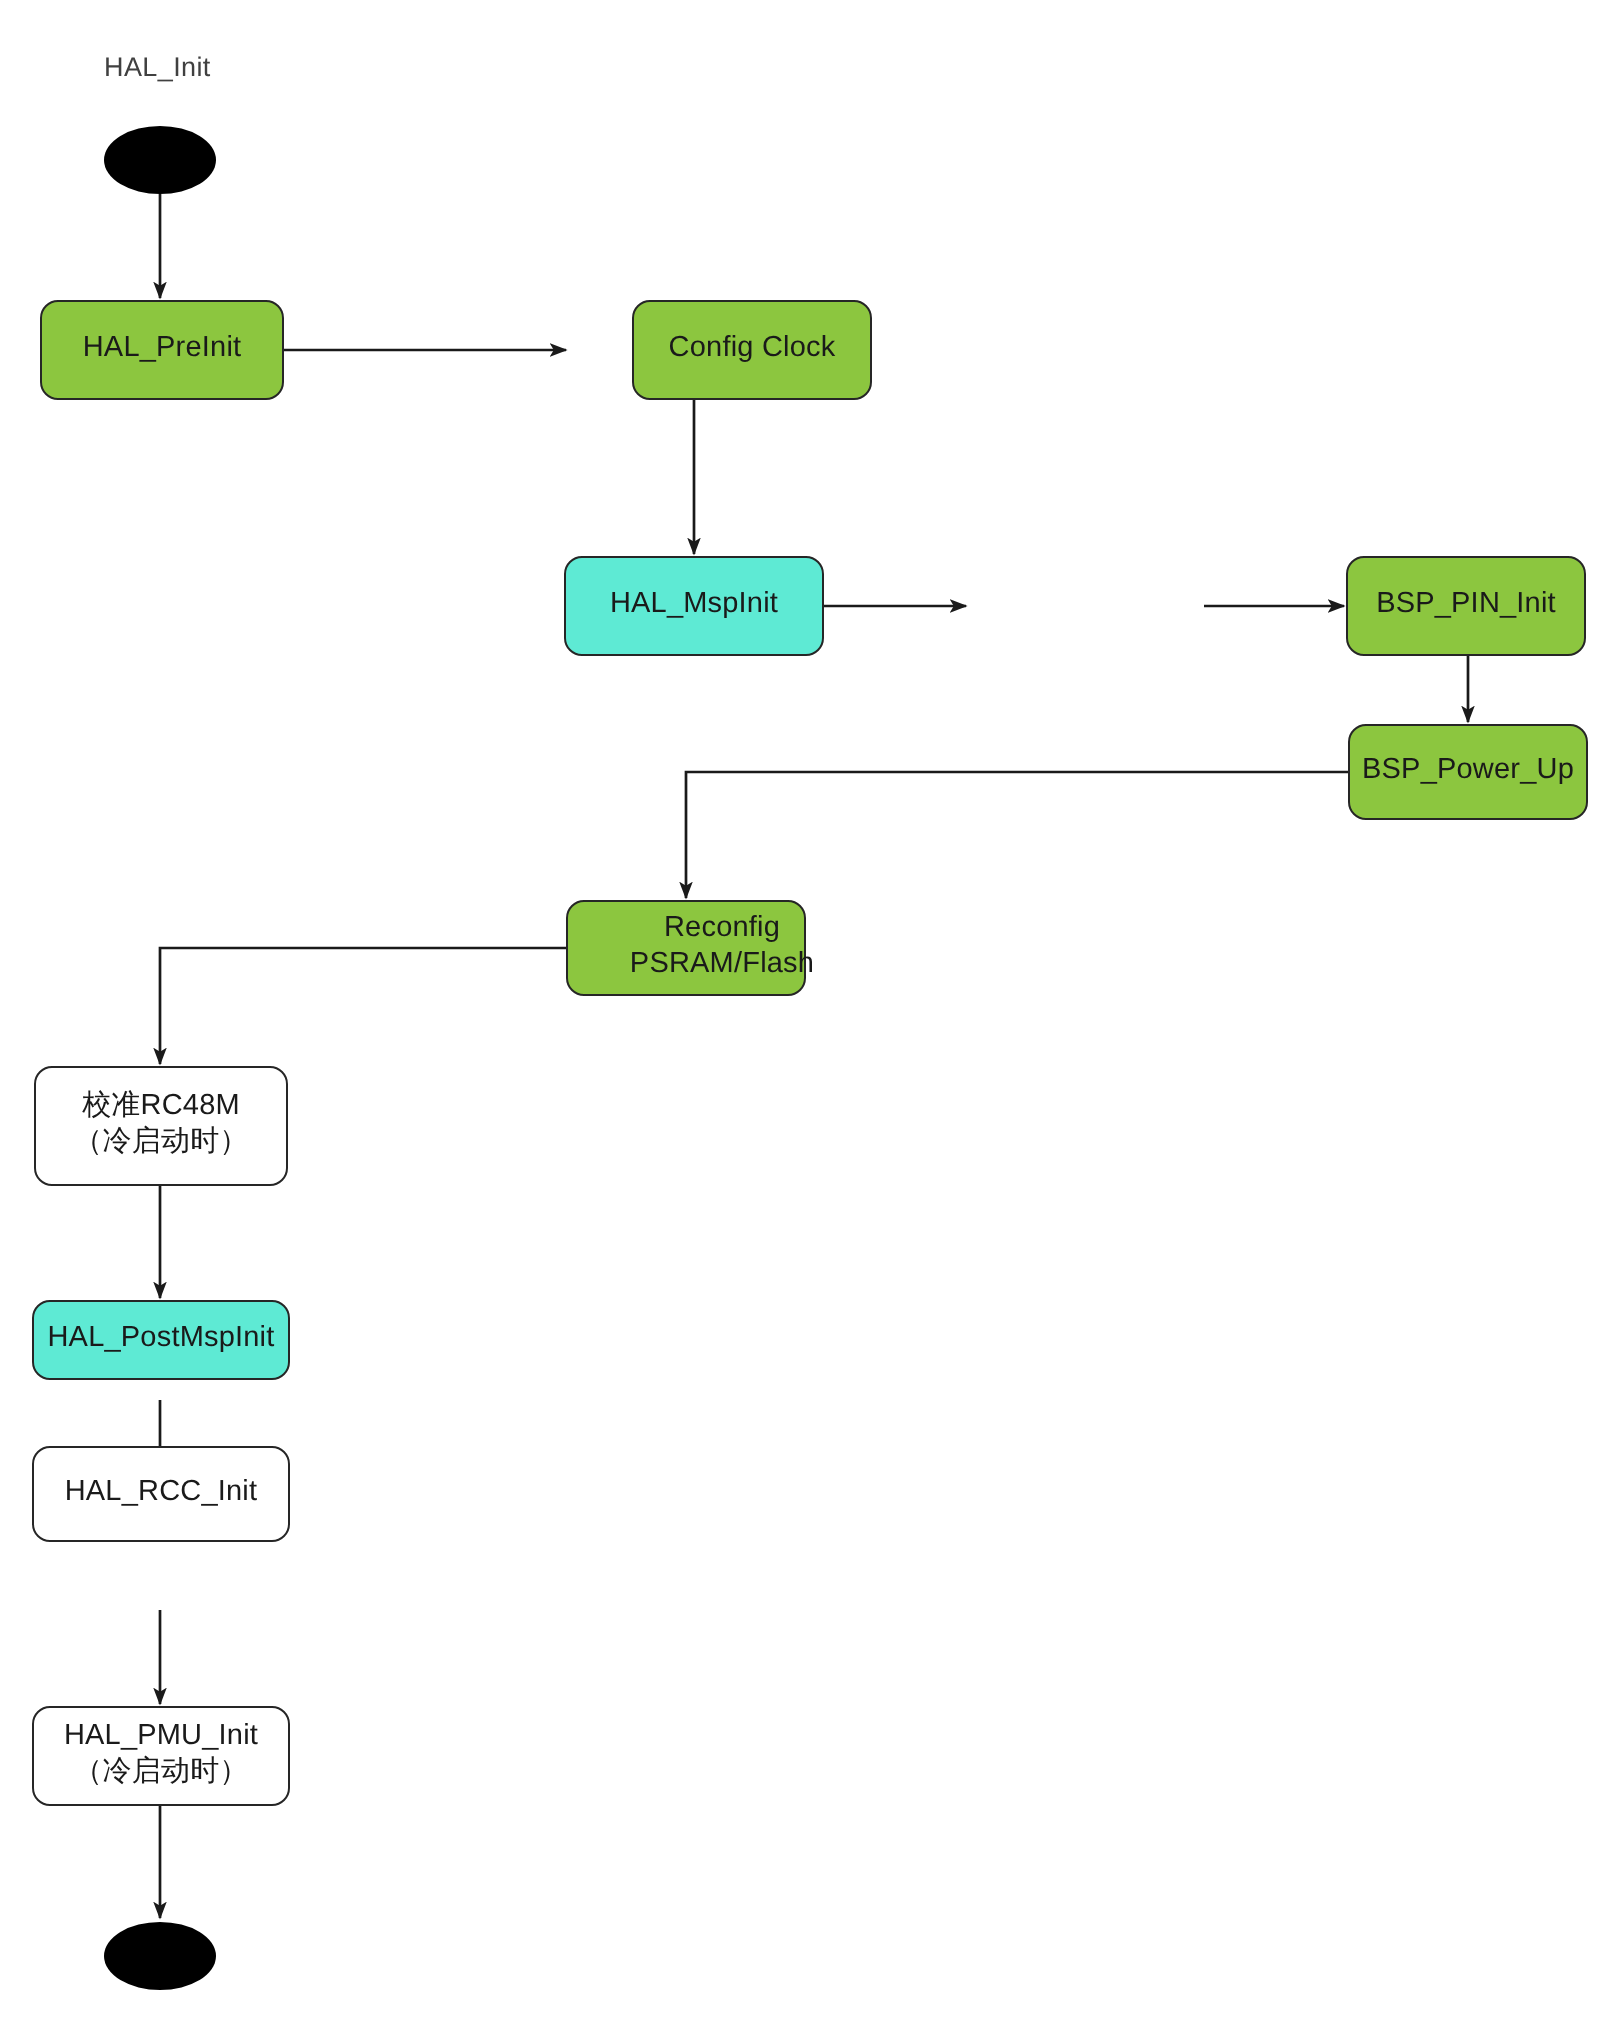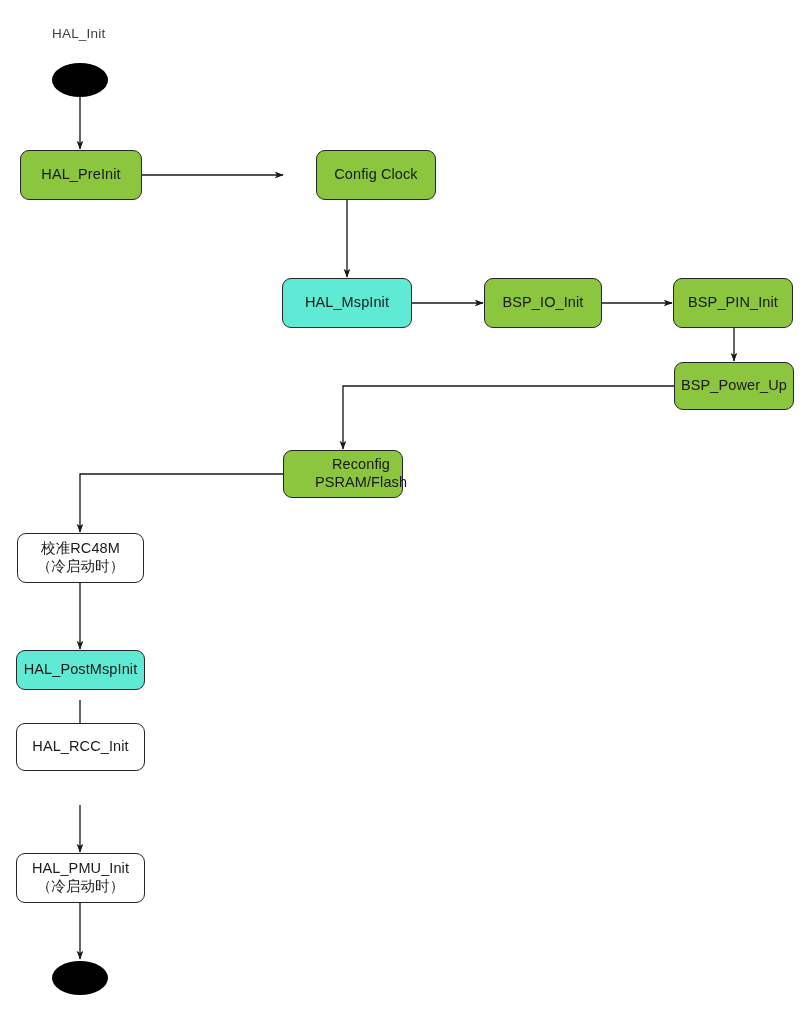--- a/index.html
+++ b/index.html
@@ -105,38 +105,35 @@
   </div>
 
   <div class="node green" style="left:296px; top:150px; width:120px; height:50px;margin-left:20px;">
     <span class="node-text">Config Clock</span>
   </div>
 
   <div class="node gray" style="left:282px; top:278px; width:130px; height:50px;">
     <span class="node-text">HAL_MspInit</span>
   </div>
 
-  <div class="node green" style="left:484px; top:278px; width:118px; height:50px;">
-    <span class="node-text">BSP_IO_Init</span>
-  </div>
 
   <div class="node green" style="left:674px; top:362px; width:120px; height:48px;">
     <span class="node-text">BSP_Power_Up</span>
   </div>
 
   <div class="node green" style="left:673px; top:278px; width:120px; height:50px;">
     <span class="node-text">BSP_PIN_Init</span>
   </div>
 
   <div class="node green" style="left:283px; top:450px; width:120px; height:48px;padding-left:36px;">
     <span class="node-text">Reconfig
 PSRAM/Flash</span>
   </div>
 
-  <div class="node plain" style="left:17px; top:533px; width:127px; height:50px;">
+  <div class="node plain" style="left:17px; top:533px; width:127px; height:60px;">
     <span class="node-text">校准RC48M
 （冷启动时）</span>
   </div>
 
   <div class="node gray" style="left:16px; top:650px; width:129px; height:40px;">
     <span class="node-text">HAL_PostMspInit</span>
   </div>
 
   <div class="node plain" style="left:16px; top:723px; width:129px; height:48px;">
     <span class="node-text">HAL_RCC_Init</span>

